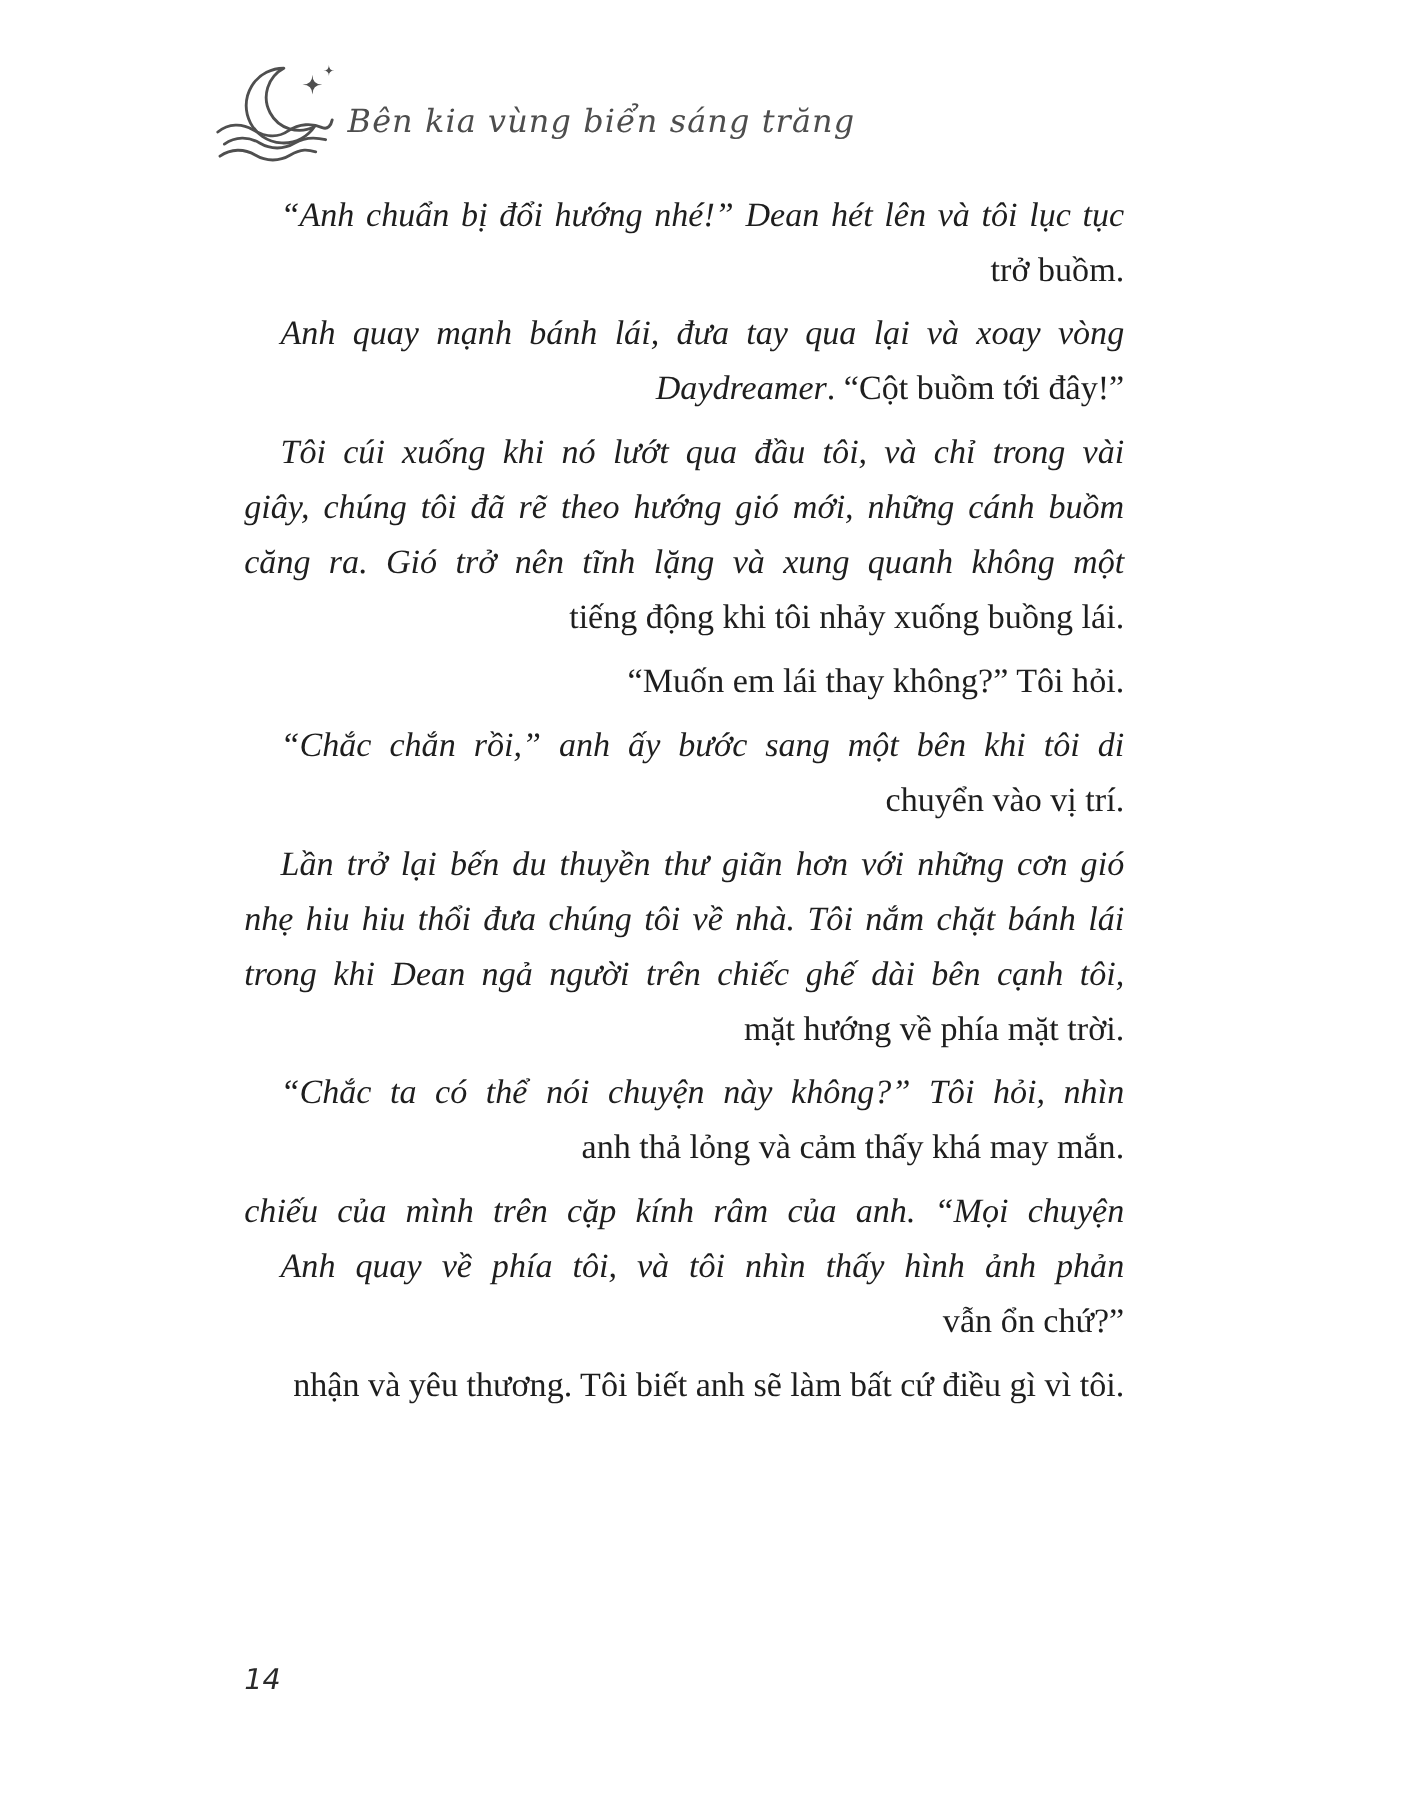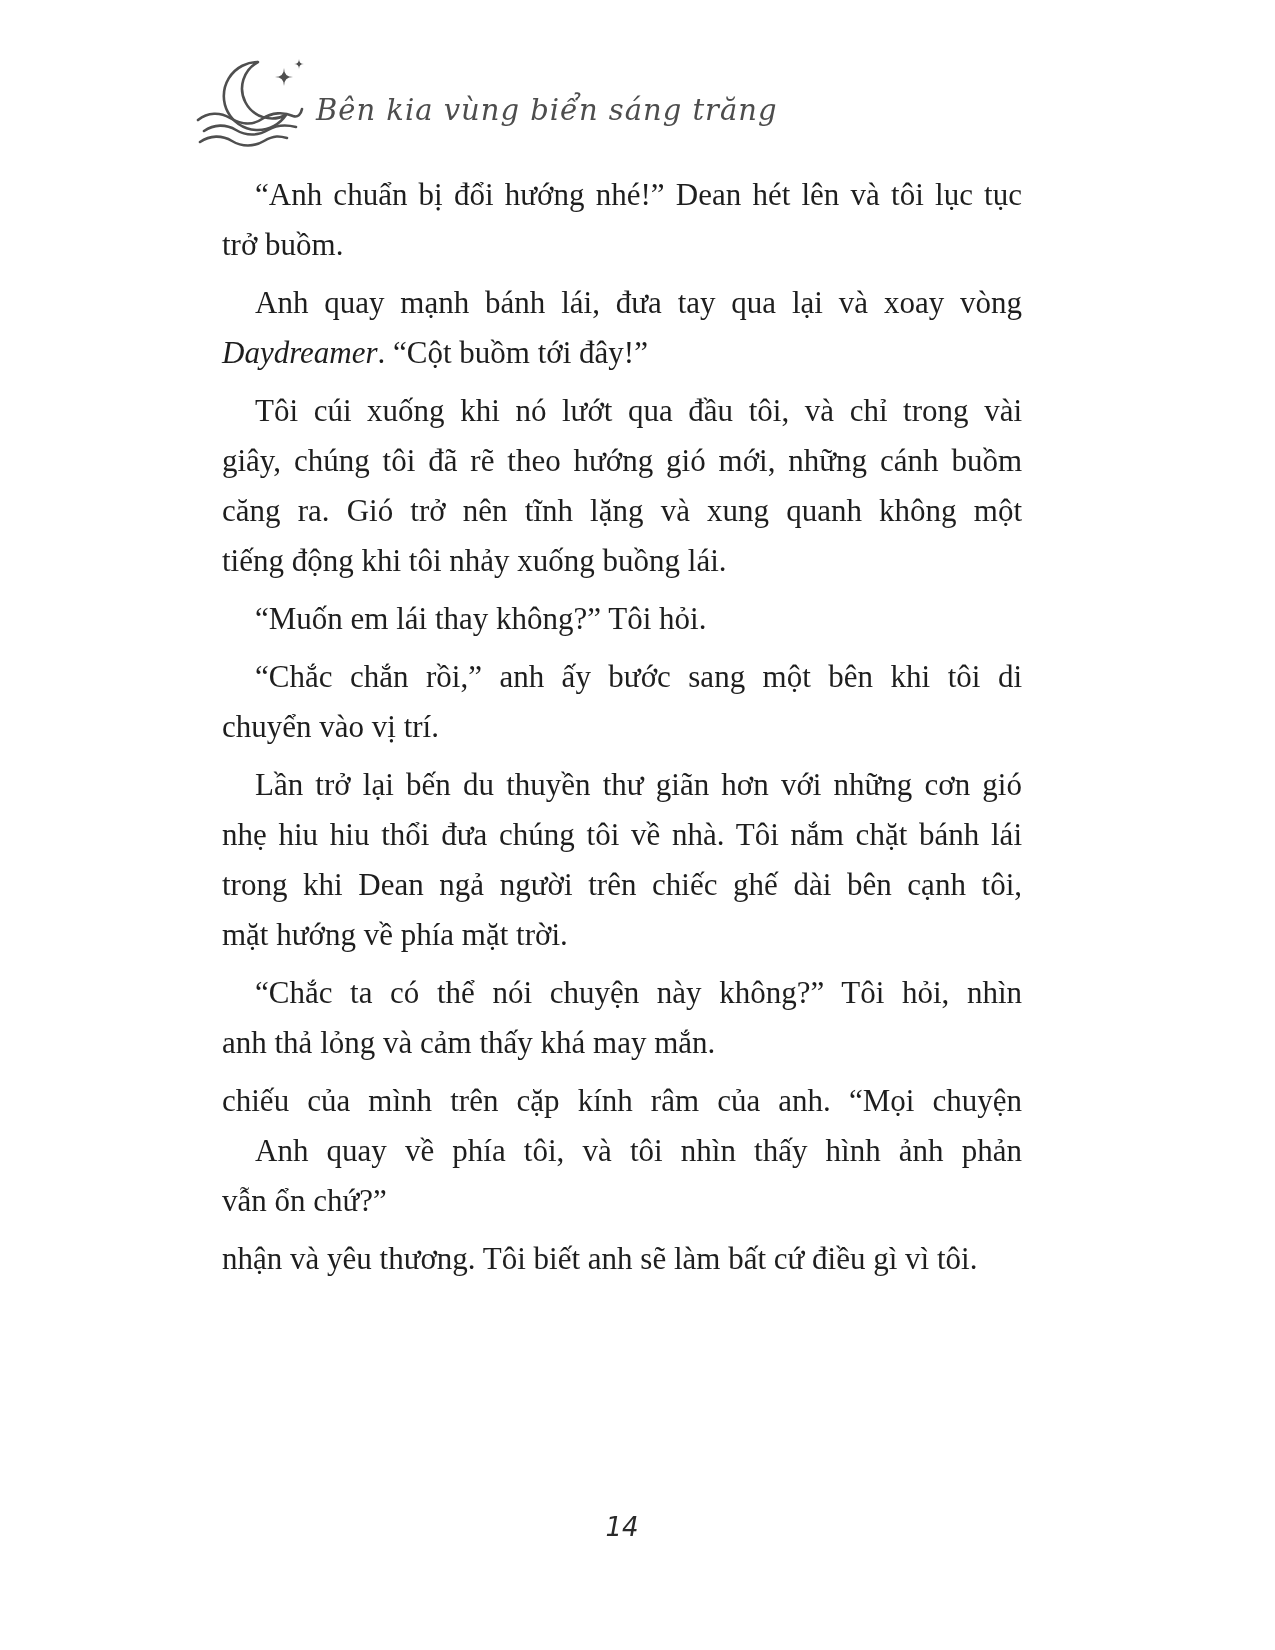--- a/index.html
+++ b/index.html
@@ -34,30 +34,30 @@
   .body-text {
     position: absolute;
     left: 222px;
     top: 170px;
     width: 800px;
     font-size: 31px;
     line-height: 50px;
     color: #1e1e1e;
   }
   .para { margin: 0 0 8px 0; }
-  .line { white-space: normal; }
-  .line.j { text-align: justify; text-align-last: justify; }
+  .line { white-space: normal; text-align: right; }
+  .line.j { text-align: justify; text-align-last: justify; font-style: italic; }
   .line.first { text-indent: 33px; }
   .line em { font-style: italic; }
   .page-number {
     position: absolute;
     left: 222px;
     top: 1512px;
     width: 800px;
-    text-align: center;
+    text-align: left;
     font-family: "DejaVu Sans", sans-serif;
     font-style: italic;
     font-size: 26px;
     color: #2a2a2a;
   }
 </style>
 </head>
 <body>
 
 <header class="page-header">

